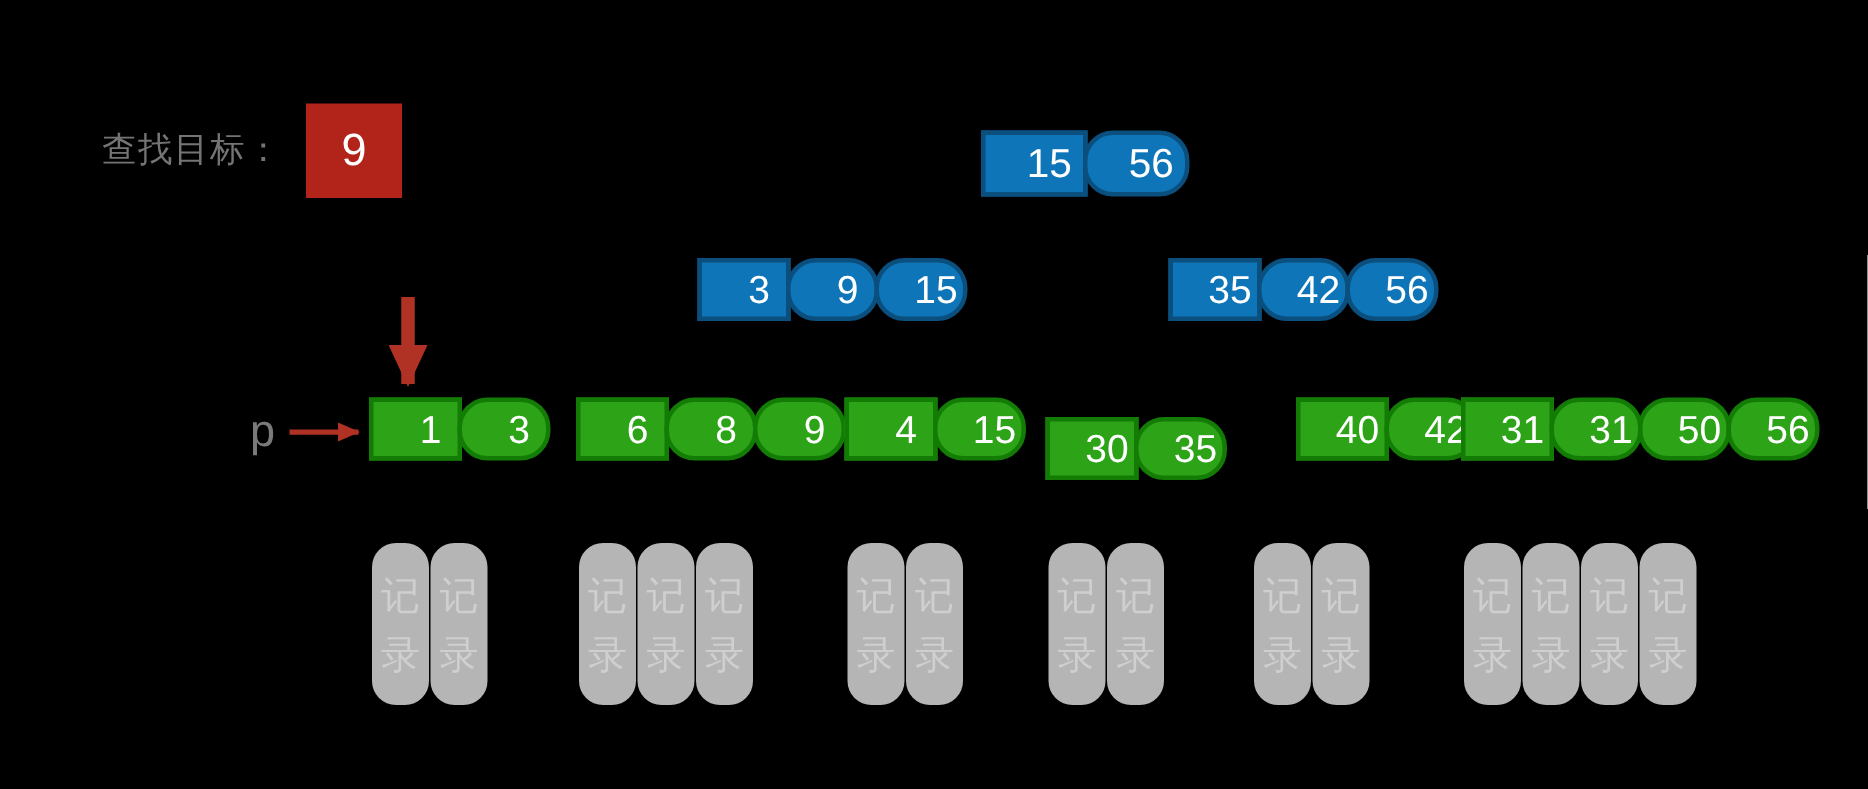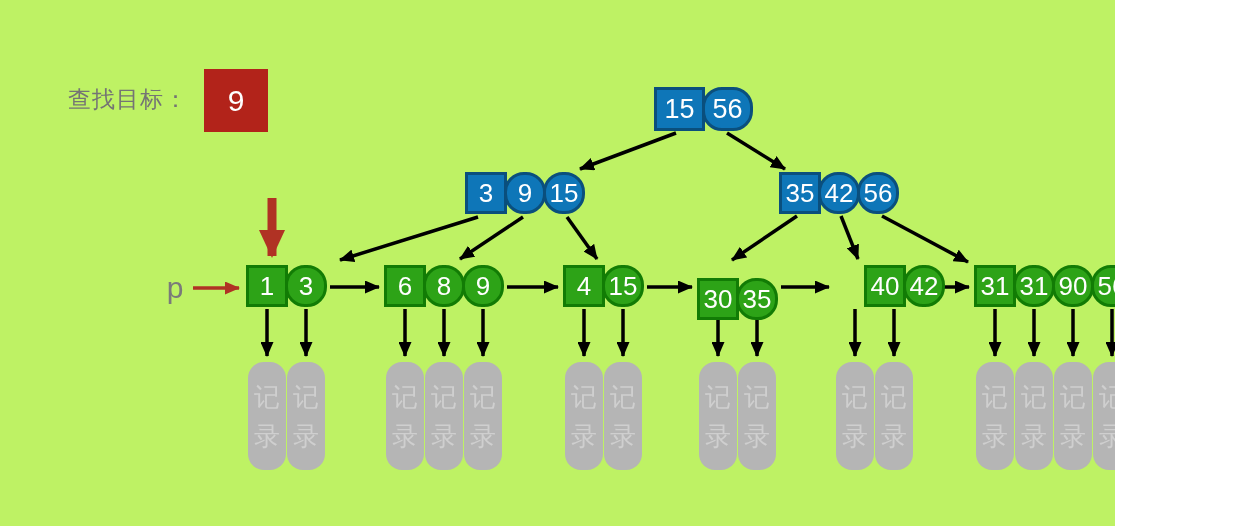--- a/index.html
+++ b/index.html
@@ -1,31 +1,32 @@
 <!DOCTYPE html>
 <html><head>
 <meta charset="utf-8">
 <style>
   html,body{margin:0;padding:0;background:#ffffff;}
   .canvas{
-    position:relative;width:1115px;height:526px;background:#bef264;overflow:hidden;
+    position:relative;width:1245px;height:526px;background:#000000;overflow:hidden;
     font-family:"Liberation Sans","DejaVu Sans",sans-serif;
   }
   .title-label{
     position:absolute;left:68px;top:84px;font-size:23px;color:#747474;letter-spacing:1px;
   }
   .target-box{
     position:absolute;left:204px;top:69px;width:64px;height:63px;background:#b2231a;
     display:flex;align-items:center;justify-content:center;color:#ffffff;font-size:30px;
   }
   .arrows{position:absolute;left:0;top:0;width:1245px;height:526px;}
   .node{position:absolute;display:flex;}
   .cell{
     display:flex;align-items:center;justify-content:center;color:#ffffff;
     box-sizing:content-box;
+    padding-left:20px;
   }
   .cell + .cell{margin-left:-3px;border-radius:20px;}
   .blue{background:#0e76b8;border:3px solid #0a4f7d;}
   .green{background:#2da317;border:3px solid #127c05;}
   .cell-root{width:45px;height:38px;font-size:27px;}
   .cell-std{width:36px;height:36px;font-size:26px;}
   .p-label{
     position:absolute;left:160px;top:271px;width:30px;text-align:center;
     font-size:30px;color:#7a7a7a;
   }
@@ -128,21 +129,21 @@
     <div class="cell green cell-std">30</div>
     <div class="cell green cell-std">35</div>
   </div>
   <div class="node" style="left:864px;top:265px">
     <div class="cell green cell-std">40</div>
     <div class="cell green cell-std">42</div>
   </div>
   <div class="node" style="left:974px;top:265px">
     <div class="cell green cell-std">31</div>
     <div class="cell green cell-std">31</div>
-    <div class="cell green cell-std">90</div>
+    <div class="cell green cell-std">50</div>
     <div class="cell green cell-std">56</div>
   </div>
 
   <span class="p-label">p</span>
 
   <div class="pill" style="left:248px">
       <span>记</span>
       <span>录</span>
     </div>
   <div class="pill" style="left:287px">

